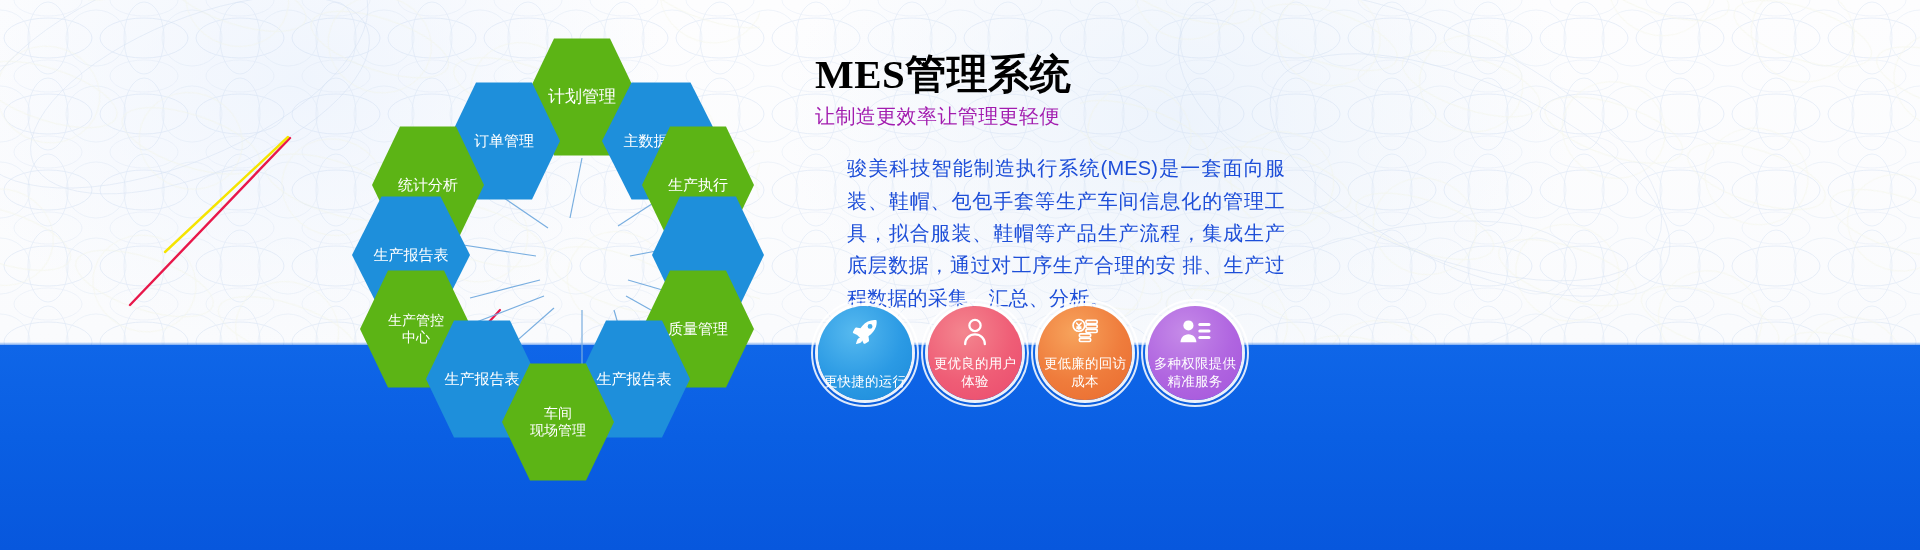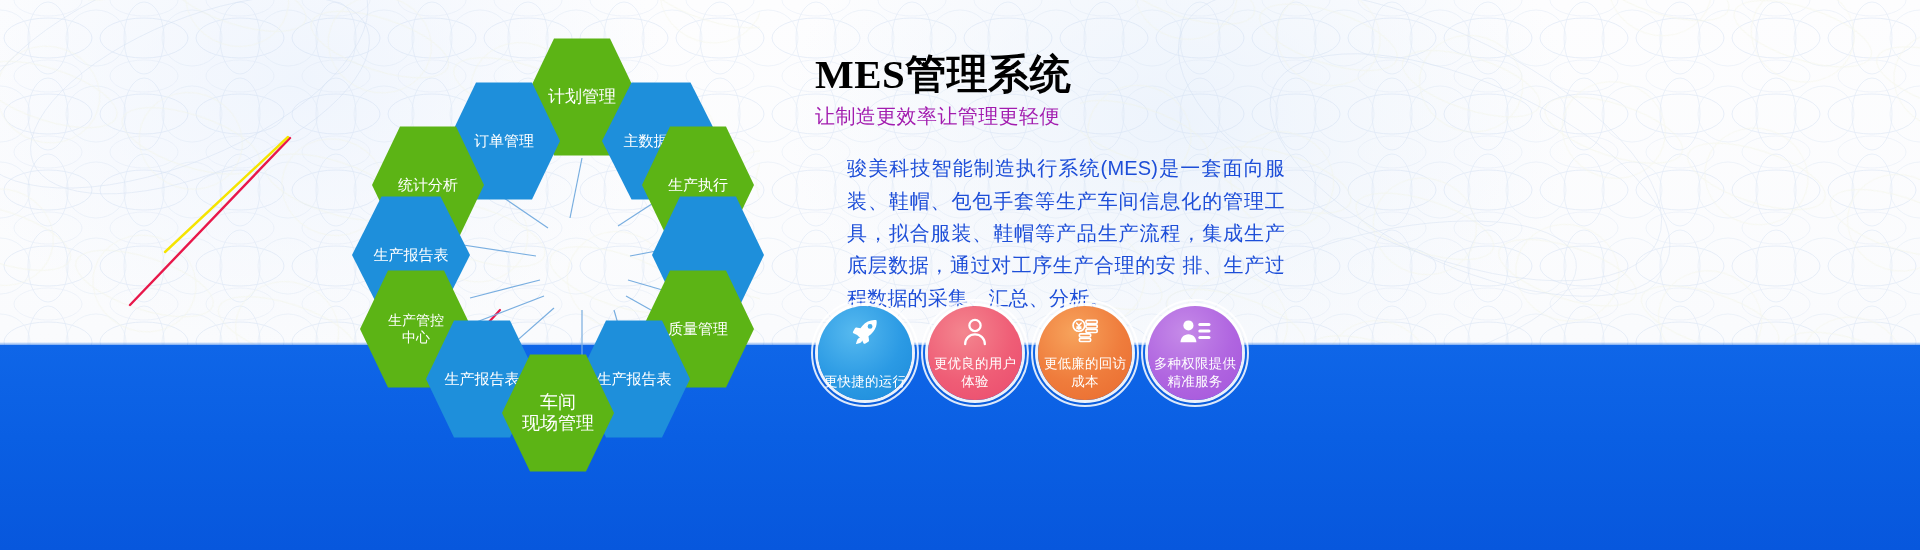--- a/index.html
+++ b/index.html
@@ -219,21 +219,21 @@
       </div>
 
     <div class="hex blue" style="left:96px;top:300px;width:112px;height:122px;font-size:15px;">
       <span>生产报告表</span>
       </div>
 
     <div class="hex blue" style="left:248px;top:300px;width:112px;height:122px;font-size:15px;">
       <span>生产报告表</span>
       </div>
 
-    <div class="hex green" style="left:172px;top:334px;width:112px;height:122px;font-size:18px;">
+    <div class="hex green" style="left:172px;top:343px;width:112px;height:122px;font-size:14px;">
       <span style="white-space:pre-line;">车间
 现场管理</span>
       </div>
   </div>
 
   <div class="content">
     <div class="title">MES管理系统</div>
     <div class="subtitle">让制造更效率让管理更轻便</div>
     <div class="desc">骏美科技智能制造执行系统(MES)是一套面向服装、鞋帽、包包手套等生产车间信息化的管理工具，拟合服装、鞋帽等产品生产流程，集成生产底层数据，通过对工序生产合理的安 排、生产过程数据的采集、汇总、分析。</div>
   </div>

